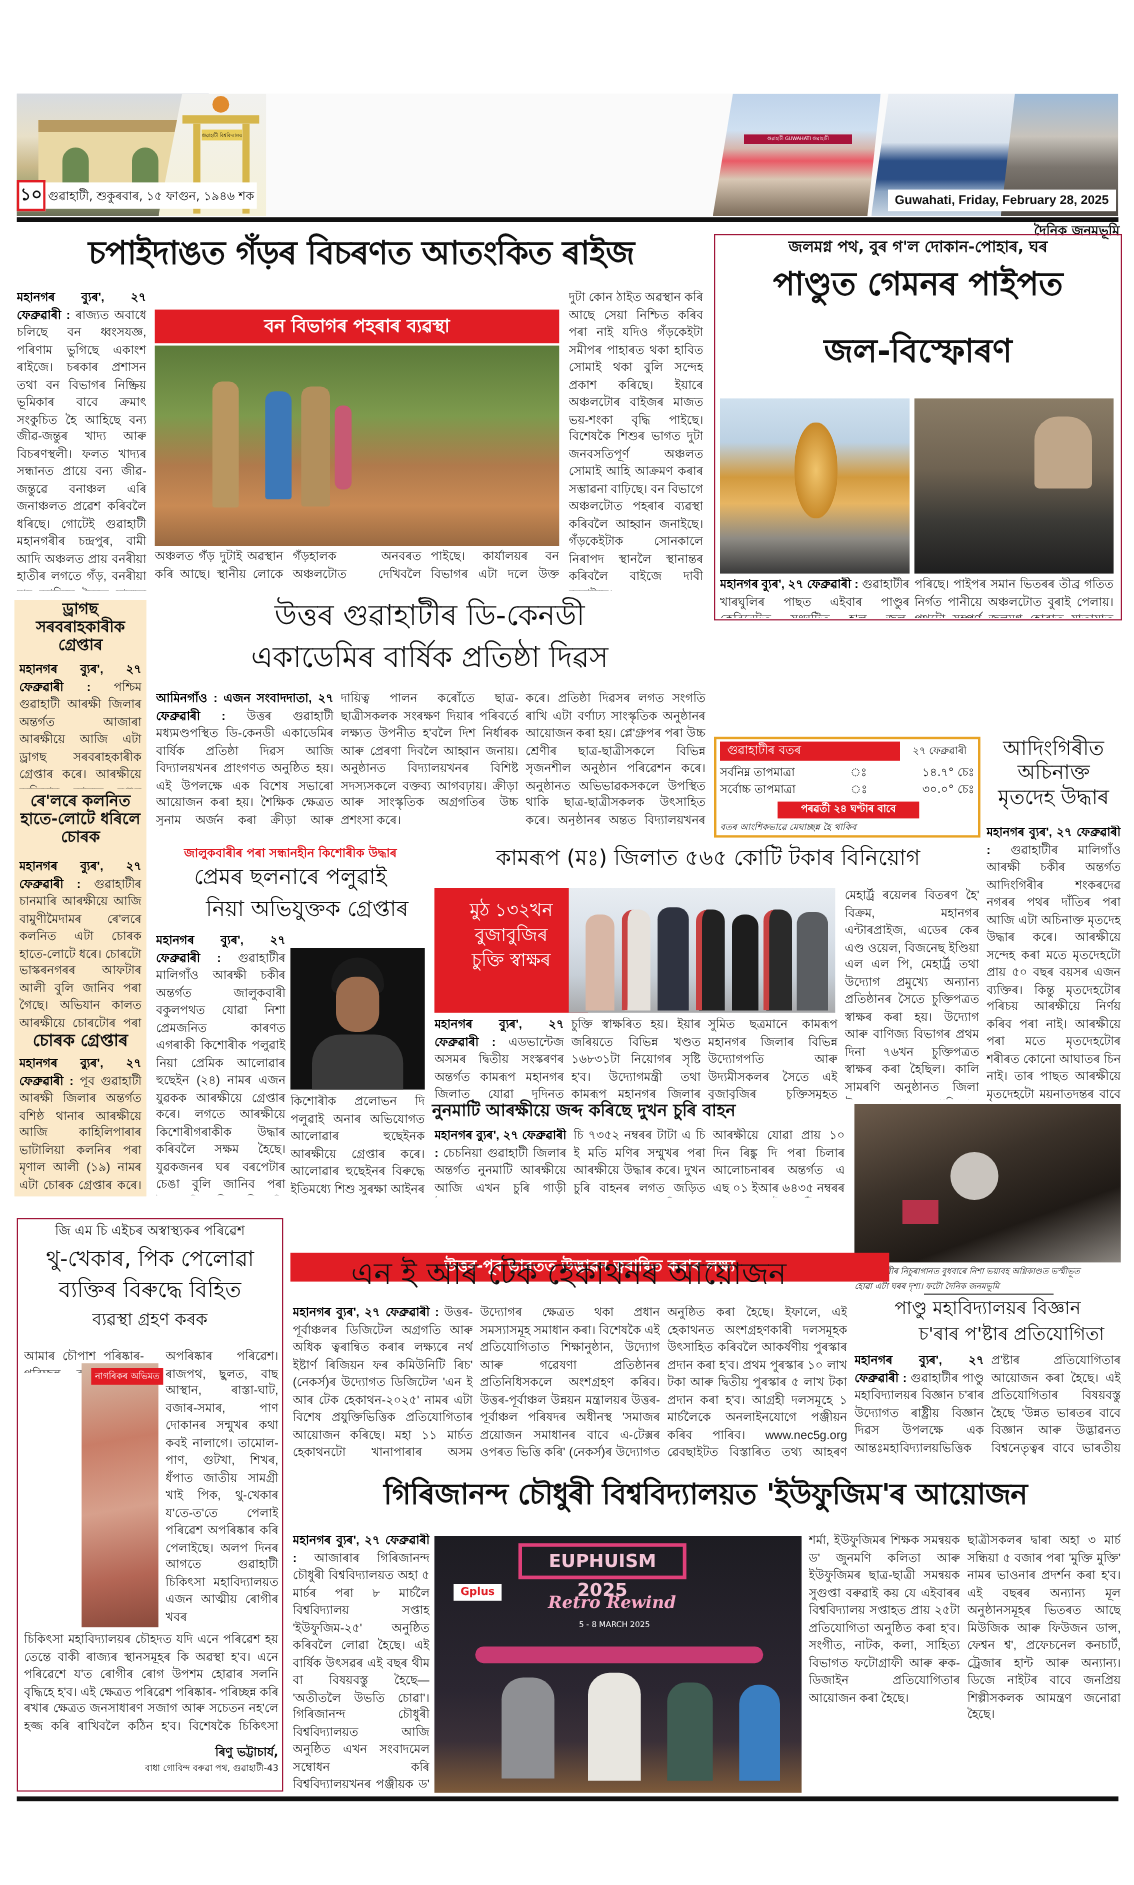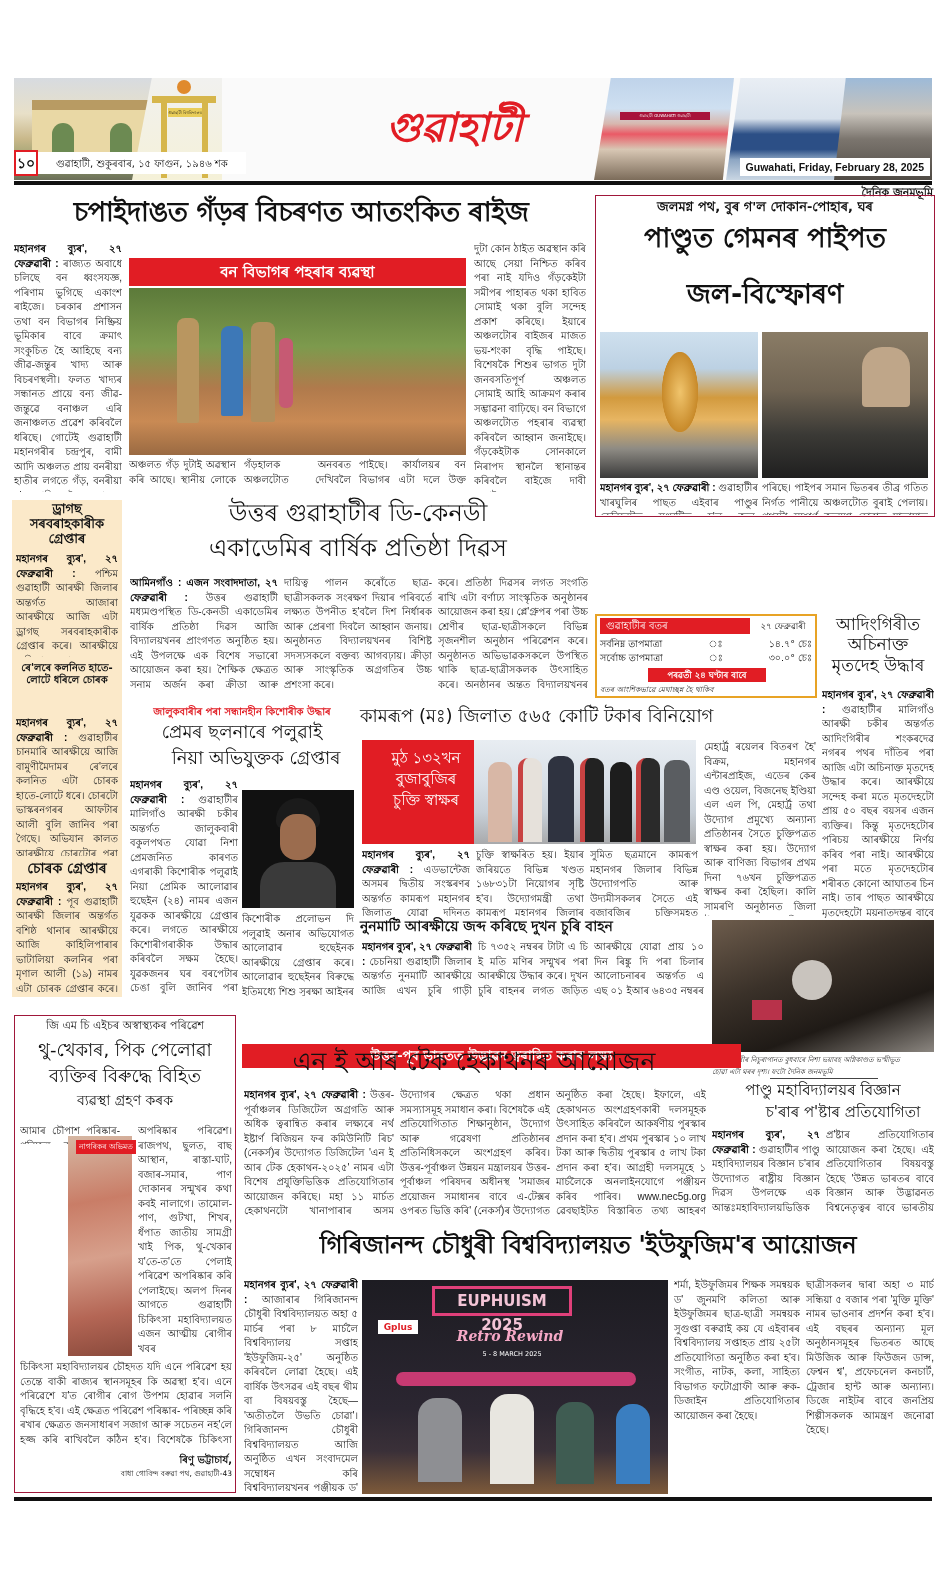--- a/index.html
+++ b/index.html
@@ -3,21 +3,21 @@
 <meta charset="utf-8">
 <style>
 *{box-sizing:border-box;margin:0;padding:0}
 html,body{width:945px;height:1571px;background:#fff;overflow:hidden}
 body{font-family:"DejaVu Serif",serif;color:#111;position:relative}
 .abs{position:absolute}
 .masthead{left:14px;top:78px;width:918px;height:102px;background:#fafafa}
 .mast-img{position:absolute;top:0;height:102px;overflow:hidden}
 .logo{position:absolute;left:372px;top:18px;font-size:40px;color:#e11d24;font-style:italic;font-family:"DejaVu Serif",serif;font-weight:bold}
 .pagenum{position:absolute;left:0;top:72px;width:24px;height:26px;background:#fff;border:2px solid #e11d24;font-size:14px;font-weight:bold;text-align:center;line-height:22px}
-.datebar-left{position:absolute;left:24px;top:74px;height:22px;background:#fff;font-size:10px;padding:4px 18px;font-family:"DejaVu Sans",sans-serif}
+.datebar-left{position:absolute;left:24px;top:74px;height:22px;background:#fff;font-size:10px;padding:4px 2px;font-family:"DejaVu Sans",sans-serif}
 .datebar-right{position:absolute;right:2px;top:80px;height:18px;background:#fff;font-size:10.5px;padding:3px 6px;font-family:"Liberation Sans",sans-serif;font-weight:bold}
 .rule{left:14px;top:181px;width:918px;height:4px;background:#111}
 .brand{right:12px;top:184px;font-size:11px;font-weight:bold;font-family:"DejaVu Sans",sans-serif}
 .headline{font-family:"DejaVu Sans",sans-serif;font-weight:bold;color:#111;text-align:center;line-height:1.15}
 .red-band{background:#e11d24;color:#fff;font-family:"DejaVu Sans",sans-serif;font-weight:bold;text-align:center}
 .col{font-size:10px;line-height:1.45;text-align:justify;color:#222;font-family:Liberation Sans, sans-serif;overflow:hidden}
 .col b{color:#000}
 .photo{overflow:hidden}
 .box{border:1.5px solid #a0173a}
 .tan{background:#fbe9c9}
@@ -34,21 +34,20 @@
     <div style="position:absolute;left:38px;top:45px;width:22px;height:38px;border-radius:11px 11px 0 0;background:#6c8a52"></div>
     <div style="position:absolute;left:96px;top:45px;width:22px;height:38px;border-radius:11px 11px 0 0;background:#6c8a52"></div>
   </div>
   <div class="mast-img" style="left:118px;width:90px;background:linear-gradient(180deg,#f1f1ef 0%,#f5f1d8 100%);clip-path:polygon(22% 0,100% 0,100% 100%,0 100%)">
     <div style="position:absolute;left:20px;top:18px;width:64px;height:7px;background:#d6b64b"></div>
     <div style="position:absolute;left:29px;top:25px;width:6px;height:75px;background:#d6b64b"></div>
     <div style="position:absolute;left:70px;top:25px;width:6px;height:75px;background:#d6b64b"></div>
     <div style="position:absolute;left:36px;top:30px;width:34px;height:9px;background:#e9cd58;font-size:4px;text-align:center;line-height:9px">গুৱাহাটী বিশ্ববিদ্যালয়</div>
     <div style="position:absolute;left:45px;top:2px;width:14px;height:14px;border-radius:50%;background:#e08a2c"></div>
   </div>
-  <div class="logo">গুৱাহাটী</div>
   <div class="mast-img" style="left:580px;width:140px;background:linear-gradient(180deg,#bfd3ea 0%,#cfe0f1 30%,#d7b7ae 45%,#ea5a66 55%,#d8c7b4 70%,#7c6c5a 100%);clip-path:polygon(12% 0,100% 0,92% 100%,0 100%)">
     <div style="position:absolute;left:26px;top:34px;width:90px;height:8px;background:#a8133a;color:#fff;font-size:4px;line-height:8px;text-align:center;font-family:'DejaVu Sans',sans-serif">গুৱাহাটী GUWAHATI গুৱাহাটী</div>
   </div>
   <div class="mast-img" style="left:712px;width:120px;background:linear-gradient(180deg,#e9eef4 0%,#d7e1ec 40%,#2c4f86 55%,#2c4f86 70%,#8da6c3 80%,#c9d6e3 100%);clip-path:polygon(12% 0,100% 0,92% 100%,0 100%)"></div>
   <div class="mast-img" style="left:820px;width:98px;background:linear-gradient(180deg,#9dbad8 0%,#c8c3bb 35%,#7b756e 60%,#504b45 100%);clip-path:polygon(12% 0,100% 0,100% 100%,0 100%)"></div>
   <div class="pagenum">১০</div>
   <div class="datebar-left">গুৱাহাটী, শুকুৰবাৰ, ১৫ ফাগুন, ১৯৪৬ শক</div>
   <div class="datebar-right">Guwahati, Friday, February 28, 2025</div>
 </div>
 <div class="abs rule"></div>
@@ -84,21 +83,21 @@
   <span>গুৱাহাটীৰ খাৰঘুলিৰ পাছত এইবাৰ পাণ্ডুৰ কেবিনেটত সংঘটিত হ'ল জল-বিস্ফোৰণ। পুনৰ বাস্ত পথতে গেমনৰ পানীৰ পাইপ ফাটি জলমগ্ন পথ, সমীপৰ দোকান-পোহাৰ, বাসগৃহ। ক্ষতি হ'ল সা-সামগ্ৰীৰ। স্থানীয় বাইজে হঠাতে শব্দ শুনি পলায়ন কৰে। পাছত দেখে যে পথত পানীৰ পাইপ ফুটি বহু ওপৰলৈ পানী সিঁচৰতি হৈ</span>
 </div>
 <div class="abs col" style="left:762px;top:481px;width:166px;height:34px">পৰিছে। পাইপৰ সমান ভিতৰৰ তীব্ৰ গতিত নিৰ্গত পানীয়ে অঞ্চলটোত বুৰাই পেলায়। পথটো সম্পূৰ্ণ জলমগ্ন হোৱাত যাতায়াত বন্ধ হৈ পৰে। স্থানীয় বাইজৰ মতে কথমপি এটা ভয়াবহ বিপদৰ পৰা ইমানতে ৰক্ষা পৰিল। গুৱাহাটী জল ব'ৰ্ডৰ গাফিলতিৰ বাবে এতিয়া মহানগৰীৰ বিভিন্ন পথত থকা পানীৰ পাইপসমূহ মৃত্যুদূত স্বৰূপ হৈ পৰিছে। বাইজে দাবী কৰা মতে, বহু দিনৰ পৰাই উক্ত স্থানত পানীৰ পাইপডালত বিসংগতি আছিল। তথাপি সম্পূৰ্ণ মেৰামতি নকৰাকৈ তেনেকৈ পৰি আছিল। আজি হঠাতে সংঘটিত এই ঘটনাই পাণ্ডু অঞ্চলৰ বাইজক শংকিত কৰি তুলিছে। অৱশেষত, ঘটনাৰ কিছু সময়ৰ পাছত ঘটনাস্থলীত জল ব'ৰ্ডৰ লোক উপস্থিত হৈ পৰিস্থিতি নিয়ন্ত্ৰণ কৰি ফটা পাইপডালৰ মেৰামতিৰ ব্যৱস্থা কৰে।</div>
 
 <div class="abs tan" style="left:12px;top:500px;width:110px;height:497px"></div>
 <div class="abs headline" style="left:16px;top:502px;width:102px;font-size:13px">ড্ৰাগছ সৰবৰাহকাৰীক গ্ৰেপ্তাৰ</div>
 <div class="abs col" style="left:16px;top:552px;width:102px;height:105px">
   <b>মহানগৰ ব্যুৰ', ২৭ ফেব্ৰুৱাৰী :</b>
   <span>পশ্চিম গুৱাহাটী আৰক্ষী জিলাৰ অন্তৰ্গত আজাৰা আৰক্ষীয়ে আজি এটা ড্ৰাগছ সৰবৰাহকাৰীক গ্ৰেপ্তাৰ কৰে। আৰক্ষীয়ে অভিযান কালত ৰঞ্জন বৰ্মন নামৰ সৰবৰাহকাৰীটোক গ্ৰেপ্তাৰ কৰাৰ লগতে ৬টা হেৰ'ইন ভৰ্তি কণ্টেইনাৰ জব্দ কৰে। জব্দ কৰা হেৰ'ইনবিলাকৰ ওজন প্ৰায় ৮ গ্ৰাম।</span>
 </div>
-<div class="abs headline" style="left:16px;top:662px;width:102px;font-size:10px">ৰে'লৰে কলনিত হাতে-লোটে ধৰিলে চোৰক</div>
+<div class="abs headline" style="left:16px;top:662px;width:102px;font-size:13px">ৰে'লৰে কলনিত হাতে-লোটে ধৰিলে চোৰক</div>
 <div class="abs col" style="left:16px;top:716px;width:102px;height:140px">
   <b>মহানগৰ ব্যুৰ', ২৭ ফেব্ৰুৱাৰী :</b>
   <span>গুৱাহাটীৰ চানমাৰি আৰক্ষীয়ে আজি বামুণীমৈদামৰ ৰে'লৰে কলনিত এটা চোৰক হাতে-লোটে ধৰে। চোৰটো ভাস্কৰনগৰৰ আফটাৰ আলী বুলি জানিব পৰা গৈছে। অভিযান কালত আৰক্ষীয়ে চোৰটোৰ পৰা সোণ-ৰূপৰ বহু অ-অলংকাৰ, দুটা ম'বাইল ফ'ন আৰু কেতবোৰ সামগ্ৰীৰ লগতে চুৰি কাৰ্যত ব্যৱহৃত সামগ্ৰী জব্দ কৰে। আৰক্ষীয়ে চোৰটোৰ বিৰুদ্ধে আইনী ব্যৱস্থা গ্ৰহণ কৰিছে।</span>
 </div>
 <div class="abs headline" style="left:16px;top:860px;width:102px;font-size:14px">চোৰক গ্ৰেপ্তাৰ</div>
 <div class="abs col" style="left:16px;top:880px;width:102px;height:112px">
   <b>মহানগৰ ব্যুৰ', ২৭ ফেব্ৰুৱাৰী :</b>
   <span>পূব গুৱাহাটী আৰক্ষী জিলাৰ অন্তৰ্গত বশিষ্ঠ থানাৰ আৰক্ষীয়ে আজি কাহিলিপাৰাৰ ভাটালিয়া কলনিৰ পৰা মৃণাল আলী (১৯) নামৰ এটা চোৰক গ্ৰেপ্তাৰ কৰে। অভিযান কালত আৰক্ষীয়ে চোৰটোৰ পৰা প্ৰায় ২০ কিল'গ্ৰাম লোণ সামগ্ৰী জব্দ কৰে। আৰক্ষীয়ে এই সন্দৰ্ভত আইনী ব্যৱস্থা গ্ৰহণ কৰিছে।</span>
 </div>
 
@@ -140,21 +139,21 @@
   <b>মহানগৰ ব্যুৰ', ২৭ ফেব্ৰুৱাৰী :</b>
   <span>গুৱাহাটীৰ মালিগাঁও আৰক্ষী চকীৰ অন্তৰ্গত জালুকবাৰী বকুলপথত যোৱা নিশা প্ৰেমজনিত কাৰণত এগৰাকী কিশোৰীক পলুৱাই নিয়া প্ৰেমিক আলোৱাৰ হুছেইন (২৪) নামৰ এজন যুৱকক আৰক্ষীয়ে গ্ৰেপ্তাৰ কৰে। লগতে আৰক্ষীয়ে কিশোৰীগৰাকীক উদ্ধাৰ কৰিবলৈ সক্ষম হৈছে। যুৱকজনৰ ঘৰ বৰপেটাৰ চেঙা বুলি জানিব পৰা গৈছে। কিশোৰীগৰাকী কালি হঠাতে সন্ধানহীন হোৱাৰ পাছত মালিগাঁও আৰক্ষী চকীত এজাহাৰ দাখিল কৰা হয়। এই এজাহাৰৰ ভিত্তিত আৰক্ষীয়ে আৰক্ষী চকীত এটা গোচৰ ৰুজু কৰে আৰু অভিযান চলাই অভিযুক্তক গ্ৰেপ্তাৰ কৰে।</span>
 </div>
 <div class="abs photo" style="left:242px;top:790px;width:112px;height:118px;background:#111">
   <div style="position:absolute;left:34px;top:8px;width:44px;height:30px;background:#1b1b1b;border-radius:22px 22px 6px 6px"></div>
   <div style="position:absolute;left:38px;top:24px;width:36px;height:46px;background:#9b6c4e;border-radius:16px"></div>
   <div style="position:absolute;left:18px;top:72px;width:76px;height:46px;background:#3a3a3a;border-radius:24px 24px 0 0"></div>
 </div>
 <div class="abs col" style="left:242px;top:912px;width:112px;height:84px">কিশোৰীক প্ৰলোভন দি পলুৱাই অনাৰ অভিযোগত আলোৱাৰ হুছেইনক আৰক্ষীয়ে গ্ৰেপ্তাৰ কৰে। আলোৱাৰ হুছেইনৰ বিৰুদ্ধে ইতিমধ্যে শিশু সুৰক্ষা আইনৰ অধীনত গোচৰ ৰুজু কৰা হৈছে। কিশোৰীগৰাকীক চিকিৎসাৰ বাবে প্ৰেৰণ কৰা হৈছে।</div>
 
-<div class="abs headline" style="left:360px;top:706px;width:460px;font-size:18px;font-weight:normal;text-align:left">কামৰূপ (মঃ) জিলাত ৫৬৫ কোটি টকাৰ বিনিয়োগ</div>
+<div class="abs headline" style="left:360px;top:706px;width:460px;font-size:18px;font-weight:normal;text-align:center">কামৰূপ (মঃ) জিলাত ৫৬৫ কোটি টকাৰ বিনিয়োগ</div>
 <div class="abs red-band" style="left:362px;top:740px;width:128px;height:104px;font-size:15px;line-height:1.4;padding-top:8px;font-weight:normal">
   <div>মুঠ ১৩২খন</div>
   <div>বুজাবুজিৰ</div>
   <div>চুক্তি স্বাক্ষৰ</div>
 </div>
 <div class="abs photo" style="left:474px;top:740px;width:222px;height:104px;background:linear-gradient(180deg,#e8edf2 0%,#d9e0e8 40%,#c7cfd7 70%,#a8a9ab 100%)">
   <div style="position:absolute;left:14px;top:22px;width:24px;height:80px;background:#d8b7a6;border-radius:10px 10px 0 0"></div>
   <div style="position:absolute;left:44px;top:18px;width:24px;height:84px;background:#e6e1db;border-radius:10px 10px 0 0;border-left:5px solid #c84242"></div>
   <div style="position:absolute;left:74px;top:16px;width:26px;height:86px;background:#2f3340;border-radius:10px 10px 0 0"></div>
   <div style="position:absolute;left:106px;top:18px;width:24px;height:84px;background:#222;border-radius:10px 10px 0 0;border-left:5px solid #c84242"></div>

